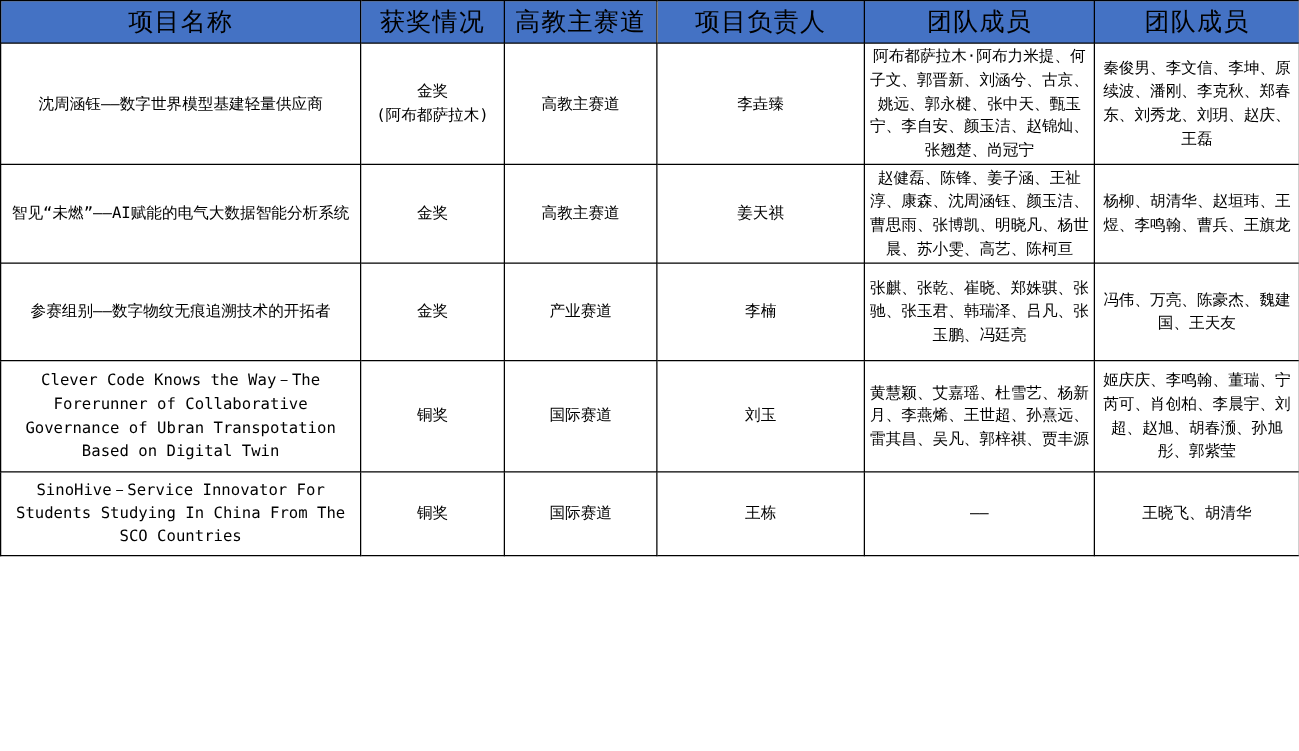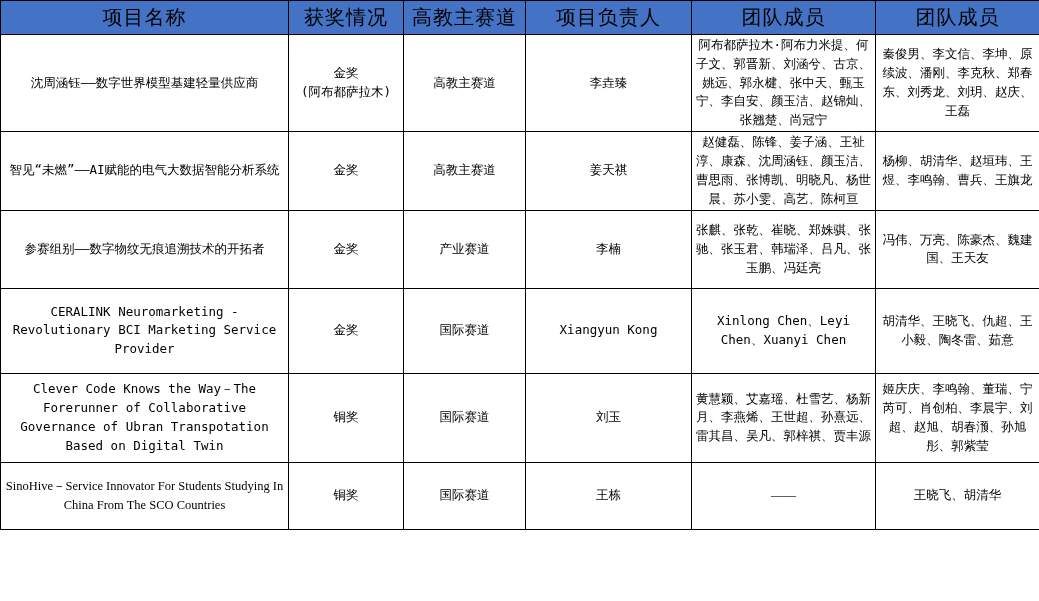--- a/index.html
+++ b/index.html
@@ -43,21 +43,21 @@
   col.c-leader   { width: 166px; }
   col.c-team     { width: 184px; }
   col.c-teachers { width: 164px; }
   
   tr.r0 { height: 91px; }
   tr.r1 { height: 79px; }
   tr.r2 { height: 78px; }
   tr.r3 { height: 85px; }
   tr.r4 { height: 70px; }
   tr.r5 { height: 89px; padding-left: 20px; }
-  tr.r6 { height: 67px; font-family: Liberation Serif, serif; }
+  tr.r6 { height: 67px; }
   .award-note { display: block; }
 </style>
 </head>
 <body>
 
 <table class="awards">
   <colgroup>
     <col class="c-name">
       <col class="c-award">
       <col class="c-group">
@@ -96,28 +96,20 @@
       <td>杨柳、胡清华、赵垣玮、王煜、李鸣翰、曹兵、王旗龙</td>
     </tr>
     <tr class="r2">
       <td>参赛组别——数字物纹无痕追溯技术的开拓者</td>
       <td>金奖</td>
       <td>产业赛道</td>
       <td>李楠</td>
       <td>张麒、张乾、崔晓、郑姝骐、张驰、张玉君、韩瑞泽、吕凡、张玉鹏、冯廷亮</td>
       <td>冯伟、万亮、陈豪杰、魏建国、王天友</td>
     </tr>
-    <tr class="r3">
-      <td>CERALINK Neuromarketing - Revolutionary BCI Marketing Service Provider</td>
-      <td>金奖</td>
-      <td>国际赛道</td>
-      <td>Xiangyun Kong</td>
-      <td>Xinlong Chen、Leyi Chen、Xuanyi Chen</td>
-      <td>胡清华、王晓飞、仇超、王小毅、陶冬雷、茹意</td>
-    </tr>
     <tr class="r5">
       <td>Clever Code Knows the Way－The Forerunner of Collaborative Governance of Ubran Transpotation Based on Digital Twin</td>
       <td>铜奖</td>
       <td>国际赛道</td>
       <td>刘玉</td>
       <td>黄慧颖、艾嘉瑶、杜雪艺、杨新月、李燕烯、王世超、孙熹远、雷其昌、吴凡、郭梓祺、贾丰源</td>
       <td>姬庆庆、李鸣翰、董瑞、宁芮可、肖创柏、李晨宇、刘超、赵旭、胡春滪、孙旭彤、郭紫莹</td>
     </tr>
     <tr class="r6">
       <td>SinoHive－Service Innovator For Students Studying In China From The SCO Countries</td>

